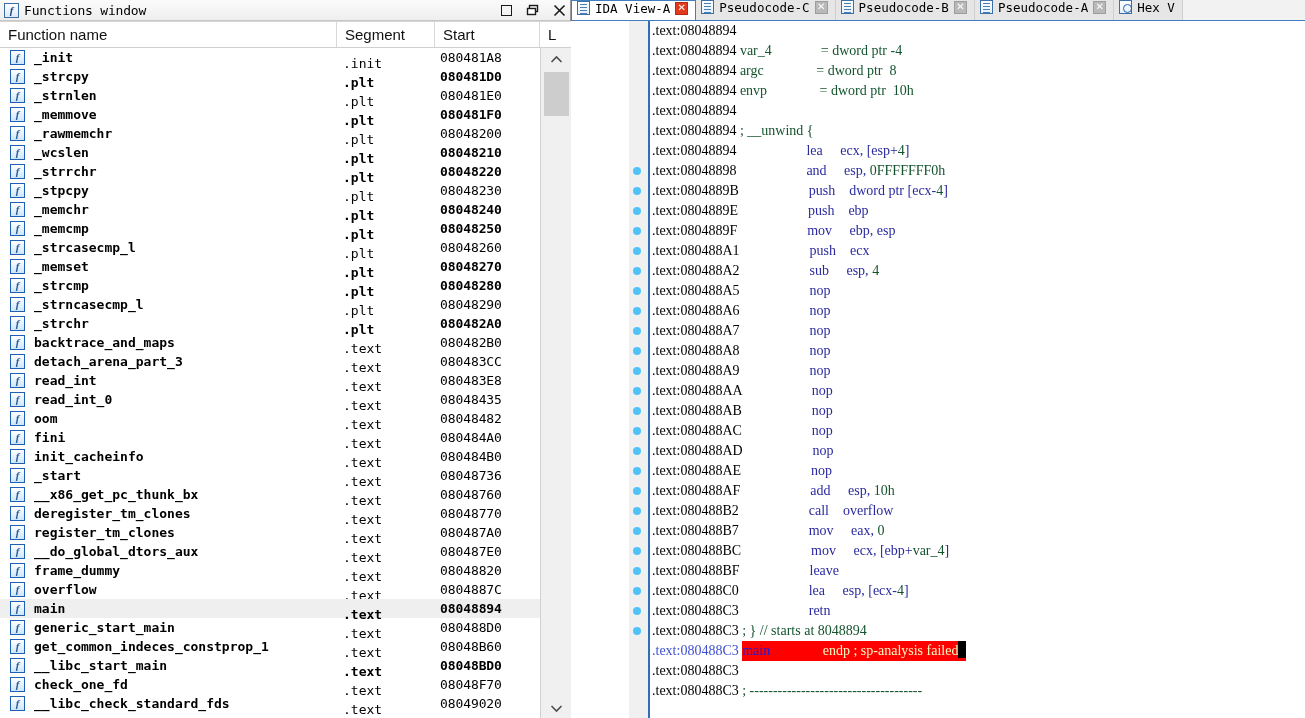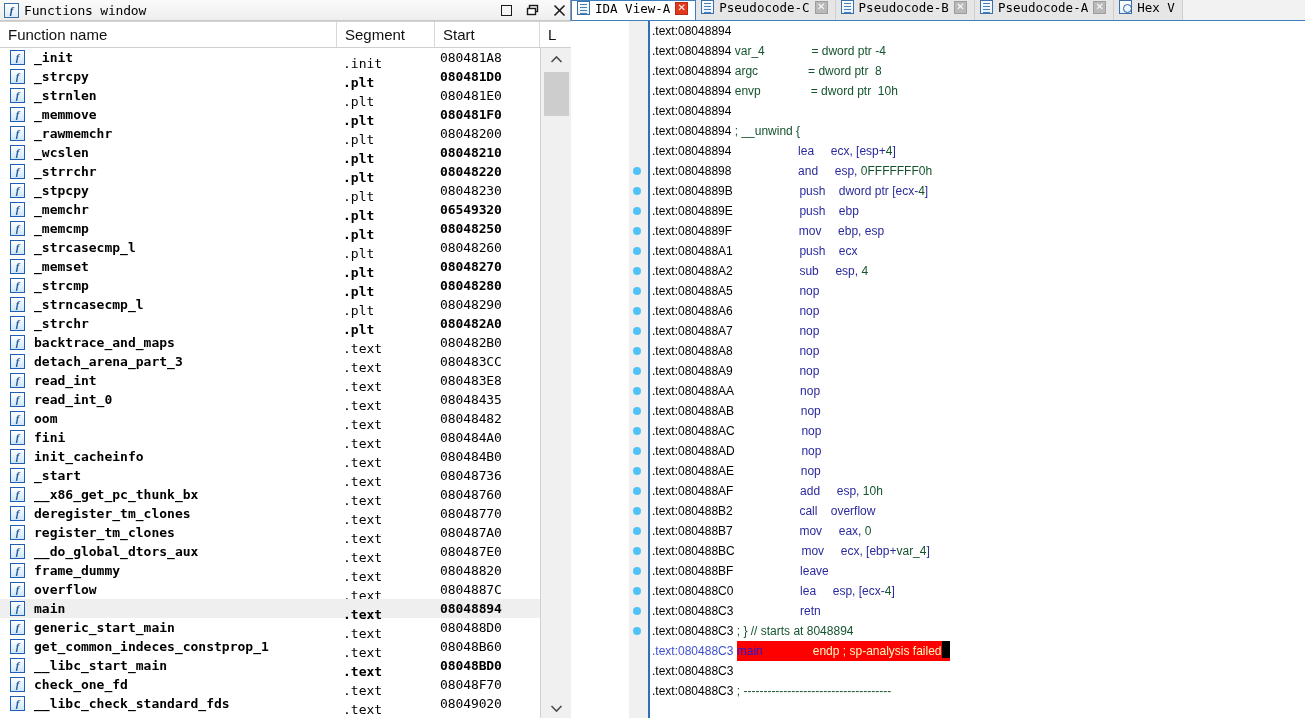--- a/index.html
+++ b/index.html
@@ -208,22 +208,22 @@
   }
   #disasm-lines {
     position: absolute; left: 81px; top: 0;
     width: 653px; height: 697px;
   }
   .dline {
     position: relative;
     height: 20px;
     line-height: 20px;
     white-space: pre;
-    font-family: Liberation Sans, sans-serif;
-    font-size: 12px;
+    font-family: Liberation Serif, serif;
+    font-size: 14px;
     color: #000000;
   }
   .gdot {
     position: absolute; left: 4px;
     width: 8px; height: 8px;
     border-radius: 50%;
     background: #4fc3f7;
   }
   .addr { color: #000000; }
   .addr.blue { color: #3e4fd0; }
@@ -324,21 +324,21 @@
           <div class="frow">
             <span class="f-ico">f</span>
             <span class="f-name">_stpcpy</span>
             <span class="f-seg">.plt</span>
             <span class="f-start">08048230</span>
           </div>
           <div class="frow bold">
             <span class="f-ico">f</span>
             <span class="f-name">_memchr</span>
             <span class="f-seg">.plt</span>
-            <span class="f-start">06549320</span>
+            <span class="f-start">08048240</span>
           </div>
           <div class="frow bold">
             <span class="f-ico">f</span>
             <span class="f-name">_memcmp</span>
             <span class="f-seg">.plt</span>
             <span class="f-start">08048250</span>
           </div>
           <div class="frow">
             <span class="f-ico">f</span>
             <span class="f-name">_strcasecmp_l</span>

